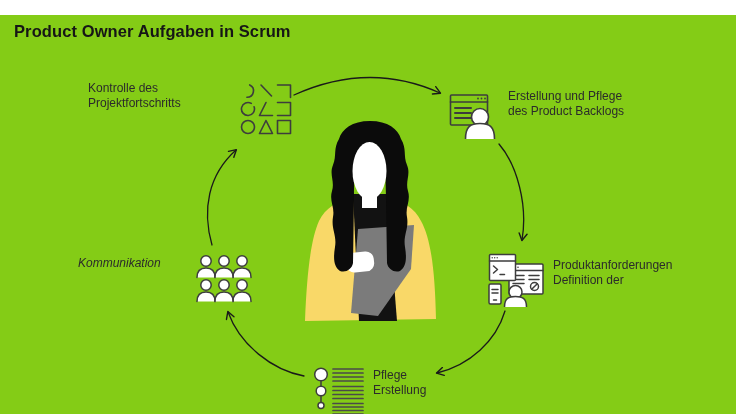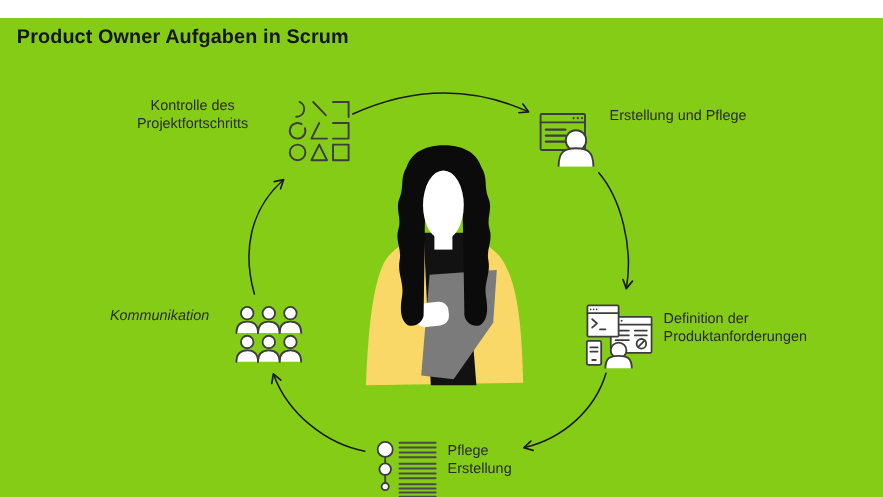--- a/index.html
+++ b/index.html
@@ -22,21 +22,21 @@
     letter-spacing: 0.1px;
     color: #161616;
   }
   .step-label {
     position: absolute;
     font-size: 12px;
     line-height: 15px;
     color: #2b2b2b;
   }
   .step-label span { display: block; }
-  .align-right { text-align: center; }
+  .align-right { text-align: left; }
   .icon-box { position: absolute; }
   .arrows { position: absolute; left: 0; top: 0; pointer-events: none; }
   .figure { position: absolute; left: 296px; top: 104px; }
 </style>
 </head>
 <body>
 
 <div class="canvas">
 
   <div class="title">Product Owner Aufgaben in Scrum</div>
@@ -68,20 +68,21 @@
       <circle cx="36" cy="11.5" r="0.9" fill="#3D3D3D" stroke="none"></circle>
       <path d="M 6 21 H 22" stroke-width="2"></path>
       <path d="M 6 26 H 22" stroke-width="2"></path>
       <path d="M 6 31 H 22" stroke-width="2"></path>
       <circle cx="31" cy="30" r="8.5" fill="#ffffff"></circle>
       <path d="M 16.5 52 C 16.5 39 22 36.5 31 36.5 C 40 36.5 45.5 39 45.5 52" fill="#ffffff"></path>
     </svg>
   </div>
   <div class="step-label" style="left:508px; top:74px;">
     <span>Erstellung und Pflege</span>
+    <span>des Product Backlogs</span>
   </div>
 
   <div class="icon-box" style="left:488px; top:238px;">
     <svg width="56" height="54" viewBox="0 0 56 54" fill="none" stroke="#3D3D3D" stroke-width="1.5" stroke-linecap="round" stroke-linejoin="round">
       <rect x="21" y="11" width="34" height="30" rx="1" fill="#ffffff"></rect>
       <path d="M 21 17.5 H 55"></path>
       <circle cx="24" cy="14.3" r="0.8" fill="#3D3D3D" stroke="none"></circle>
       <circle cx="27" cy="14.3" r="0.8" fill="#3D3D3D" stroke="none"></circle>
       <circle cx="30" cy="14.3" r="0.8" fill="#3D3D3D" stroke="none"></circle>
       <path d="M 25 22.5 H 36"></path>
@@ -100,22 +101,22 @@
       <path d="M 12 21.5 H 16.5"></path>
       <rect x="1" y="31" width="12" height="20" rx="1.5" fill="#ffffff"></rect>
       <path d="M 4 36.5 H 10"></path>
       <path d="M 4 40 H 10"></path>
       <path d="M 5.5 47 H 8.5"></path>
       <circle cx="27.5" cy="39" r="6.5" fill="#ffffff"></circle>
       <path d="M 16.5 54 C 16.5 45 21 43.5 27.5 43.5 C 34 43.5 38.5 45 38.5 54" fill="#ffffff"></path>
     </svg>
   </div>
   <div class="step-label" style="left:553px; top:243px;">
+    <span>Produktanforderungen</span>
     <span>Definition der</span>
-    <span>Produktanforderungen</span>
   </div>
 
   <div class="icon-box" style="left:311px; top:351px;">
     <svg width="54" height="49" viewBox="0 0 54 49" fill="none" stroke="#3D3D3D" stroke-width="1.5" stroke-linecap="round">
       <path d="M 10 14 V 40"></path>
       <circle cx="10" cy="8.5" r="6.3" fill="#ffffff"></circle>
       <circle cx="10" cy="25" r="4.8" fill="#ffffff"></circle>
       <circle cx="10" cy="39.5" r="3" fill="#ffffff"></circle>
       <g stroke="#4A4A4A" stroke-width="1.7">
         <path d="M 22 3 H 52"></path>

